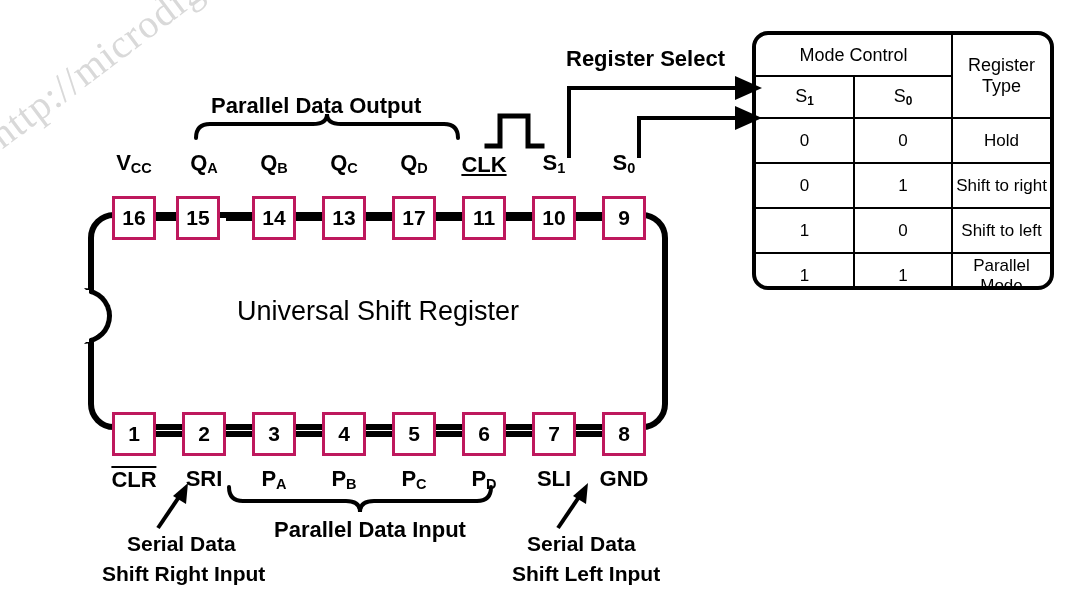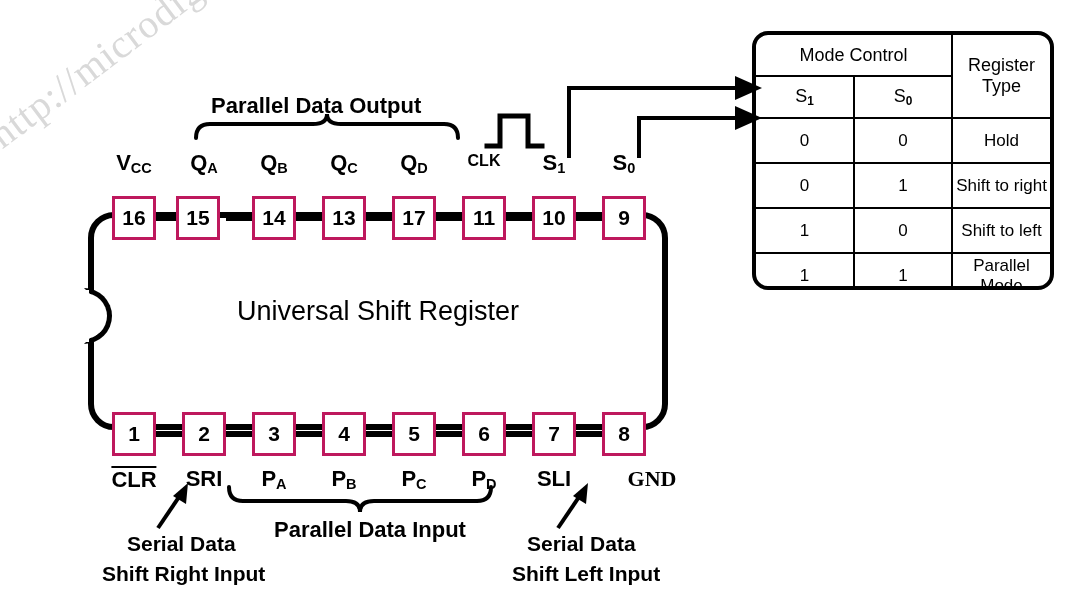--- a/index.html
+++ b/index.html
@@ -127,21 +127,21 @@
       <div class="pin" style="left: 252px; top: 196px;">14</div>
       <div class="lbl" style="font-size: 22px; left: 274px; transform: translateX(-50%); top: 150px;"><span><span>Q</span><span class="sub">B</span></span></div>
       <div class="lead" style="left: 366px; top: 215px; width: 26px;"></div>
       <div class="pin" style="left: 322px; top: 196px;">13</div>
       <div class="lbl" style="font-size: 22px; left: 344px; transform: translateX(-50%); top: 150px;"><span><span>Q</span><span class="sub">C</span></span></div>
       <div class="lead" style="left: 436px; top: 215px; width: 26px;"></div>
       <div class="pin" style="left: 392px; top: 196px;">17</div>
       <div class="lbl" style="font-size: 22px; left: 414px; transform: translateX(-50%); top: 150px;"><span><span>Q</span><span class="sub">D</span></span></div>
       <div class="lead" style="left: 506px; top: 215px; width: 26px;"></div>
       <div class="pin" style="left: 462px; top: 196px;">11</div>
-      <div class="lbl" style="font-size: 16px; left: 484px; transform: translateX(-50%); top: 152px;"><span><span>CLK</span></span></div>
+      <div class="lbl" style="font-size: 22px; left: 484px; transform: translateX(-50%); top: 152px; text-decoration: underline;"><span><span>CLK</span></span></div>
       <div class="lead" style="left: 576px; top: 215px; width: 26px;"></div>
       <div class="pin" style="left: 532px; top: 196px;">10</div>
       <div class="lbl" style="font-size: 22px; left: 554px; transform: translateX(-50%); top: 150px;"><span><span>S</span><span class="sub">1</span></span></div>
       <div class="pin" style="left: 602px; top: 196px;">9</div>
       <div class="lbl" style="font-size: 22px; left: 624px; transform: translateX(-50%); top: 150px;"><span><span>S</span><span class="sub">0</span></span></div>
     </div>
 
   <div id="bottom-pins">
       <div class="lead" style="left: 156px; top: 431px; width: 26px;"></div>
       <div class="pin" style="left: 112px; top: 412px;">1</div>
@@ -158,25 +158,26 @@
       <div class="lead" style="left: 436px; top: 431px; width: 26px;"></div>
       <div class="pin" style="left: 392px; top: 412px;">5</div>
       <div class="lbl" style="font-size: 22px; left: 414px; transform: translateX(-50%); top: 466px;"><span><span>P</span><span class="sub">C</span></span></div>
       <div class="lead" style="left: 506px; top: 431px; width: 26px;"></div>
       <div class="pin" style="left: 462px; top: 412px;">6</div>
       <div class="lbl" style="font-size: 22px; left: 484px; transform: translateX(-50%); top: 466px;"><span><span>P</span><span class="sub">D</span></span></div>
       <div class="lead" style="left: 576px; top: 431px; width: 26px;"></div>
       <div class="pin" style="left: 532px; top: 412px;">7</div>
       <div class="lbl" style="font-size: 22px; left: 554px; transform: translateX(-50%); top: 466px;"><span><span>SLI</span></span></div>
       <div class="pin" style="left: 602px; top: 412px;">8</div>
-      <div class="lbl" style="font-size: 22px; left: 652px; transform: translateX(-50%); top: 466px; font-family: Liberation Serif, serif;"><span><span>GND</span></span></div>
+      <div class="lbl" style="font-size: 22px; left: 624px; transform: translateX(-50%); top: 466px;"><span><span>GND</span></span></div>
     </div>
 
   <div class="lbl" style="left:211px;top:93px;font-size:22px;">Parallel Data Output</div>
   <div class="lbl" style="left:274px;top:517px;font-size:22px;">Parallel Data Input</div>
+  <div class="lbl" style="left:566px;top:46px;font-size:22px;">Register Select</div>
 
   <div class="lbl" style="left:127px;top:532px;font-size:21px;">Serial Data</div>
   <div class="lbl" style="left:102px;top:562px;font-size:21px;">Shift Right Input</div>
 
   <div class="lbl" style="left:527px;top:532px;font-size:21px;">Serial Data</div>
   <div class="lbl" style="left:512px;top:562px;font-size:21px;">Shift Left Input</div>
 
   <svg id="vec" viewBox="0 0 1085 603">
 
     <g fill="none" stroke="#000" stroke-width="4" stroke-linecap="round">

